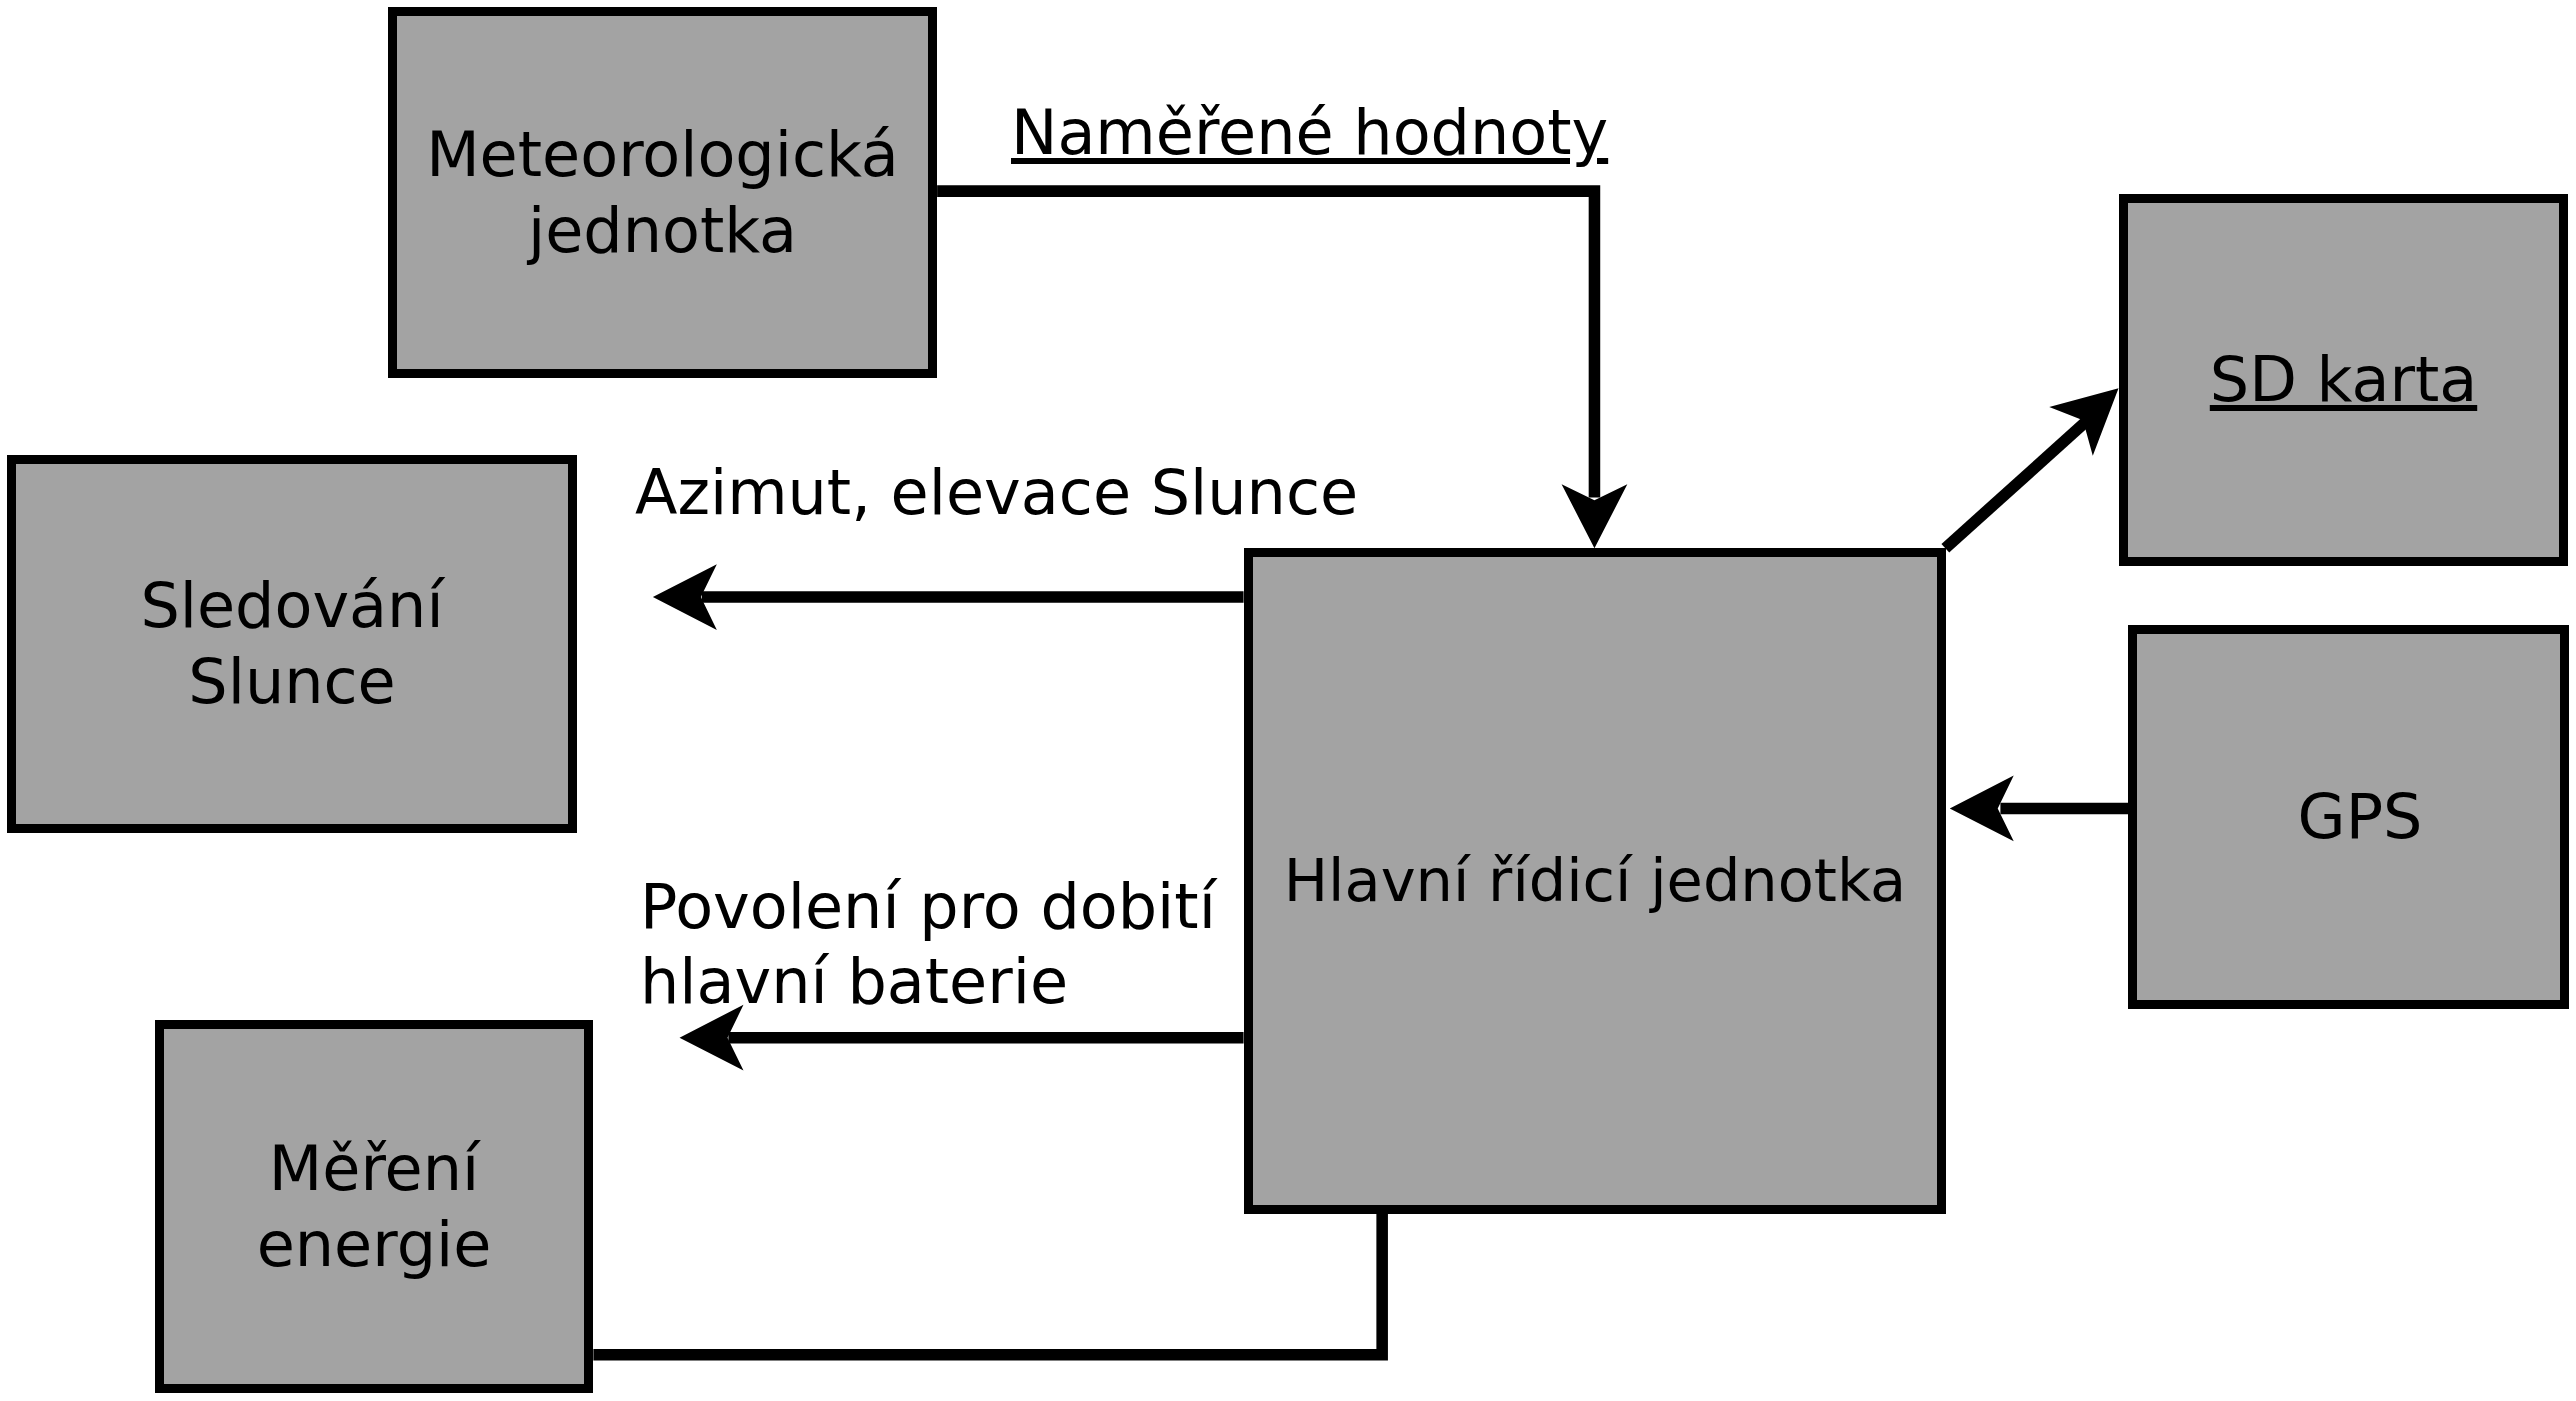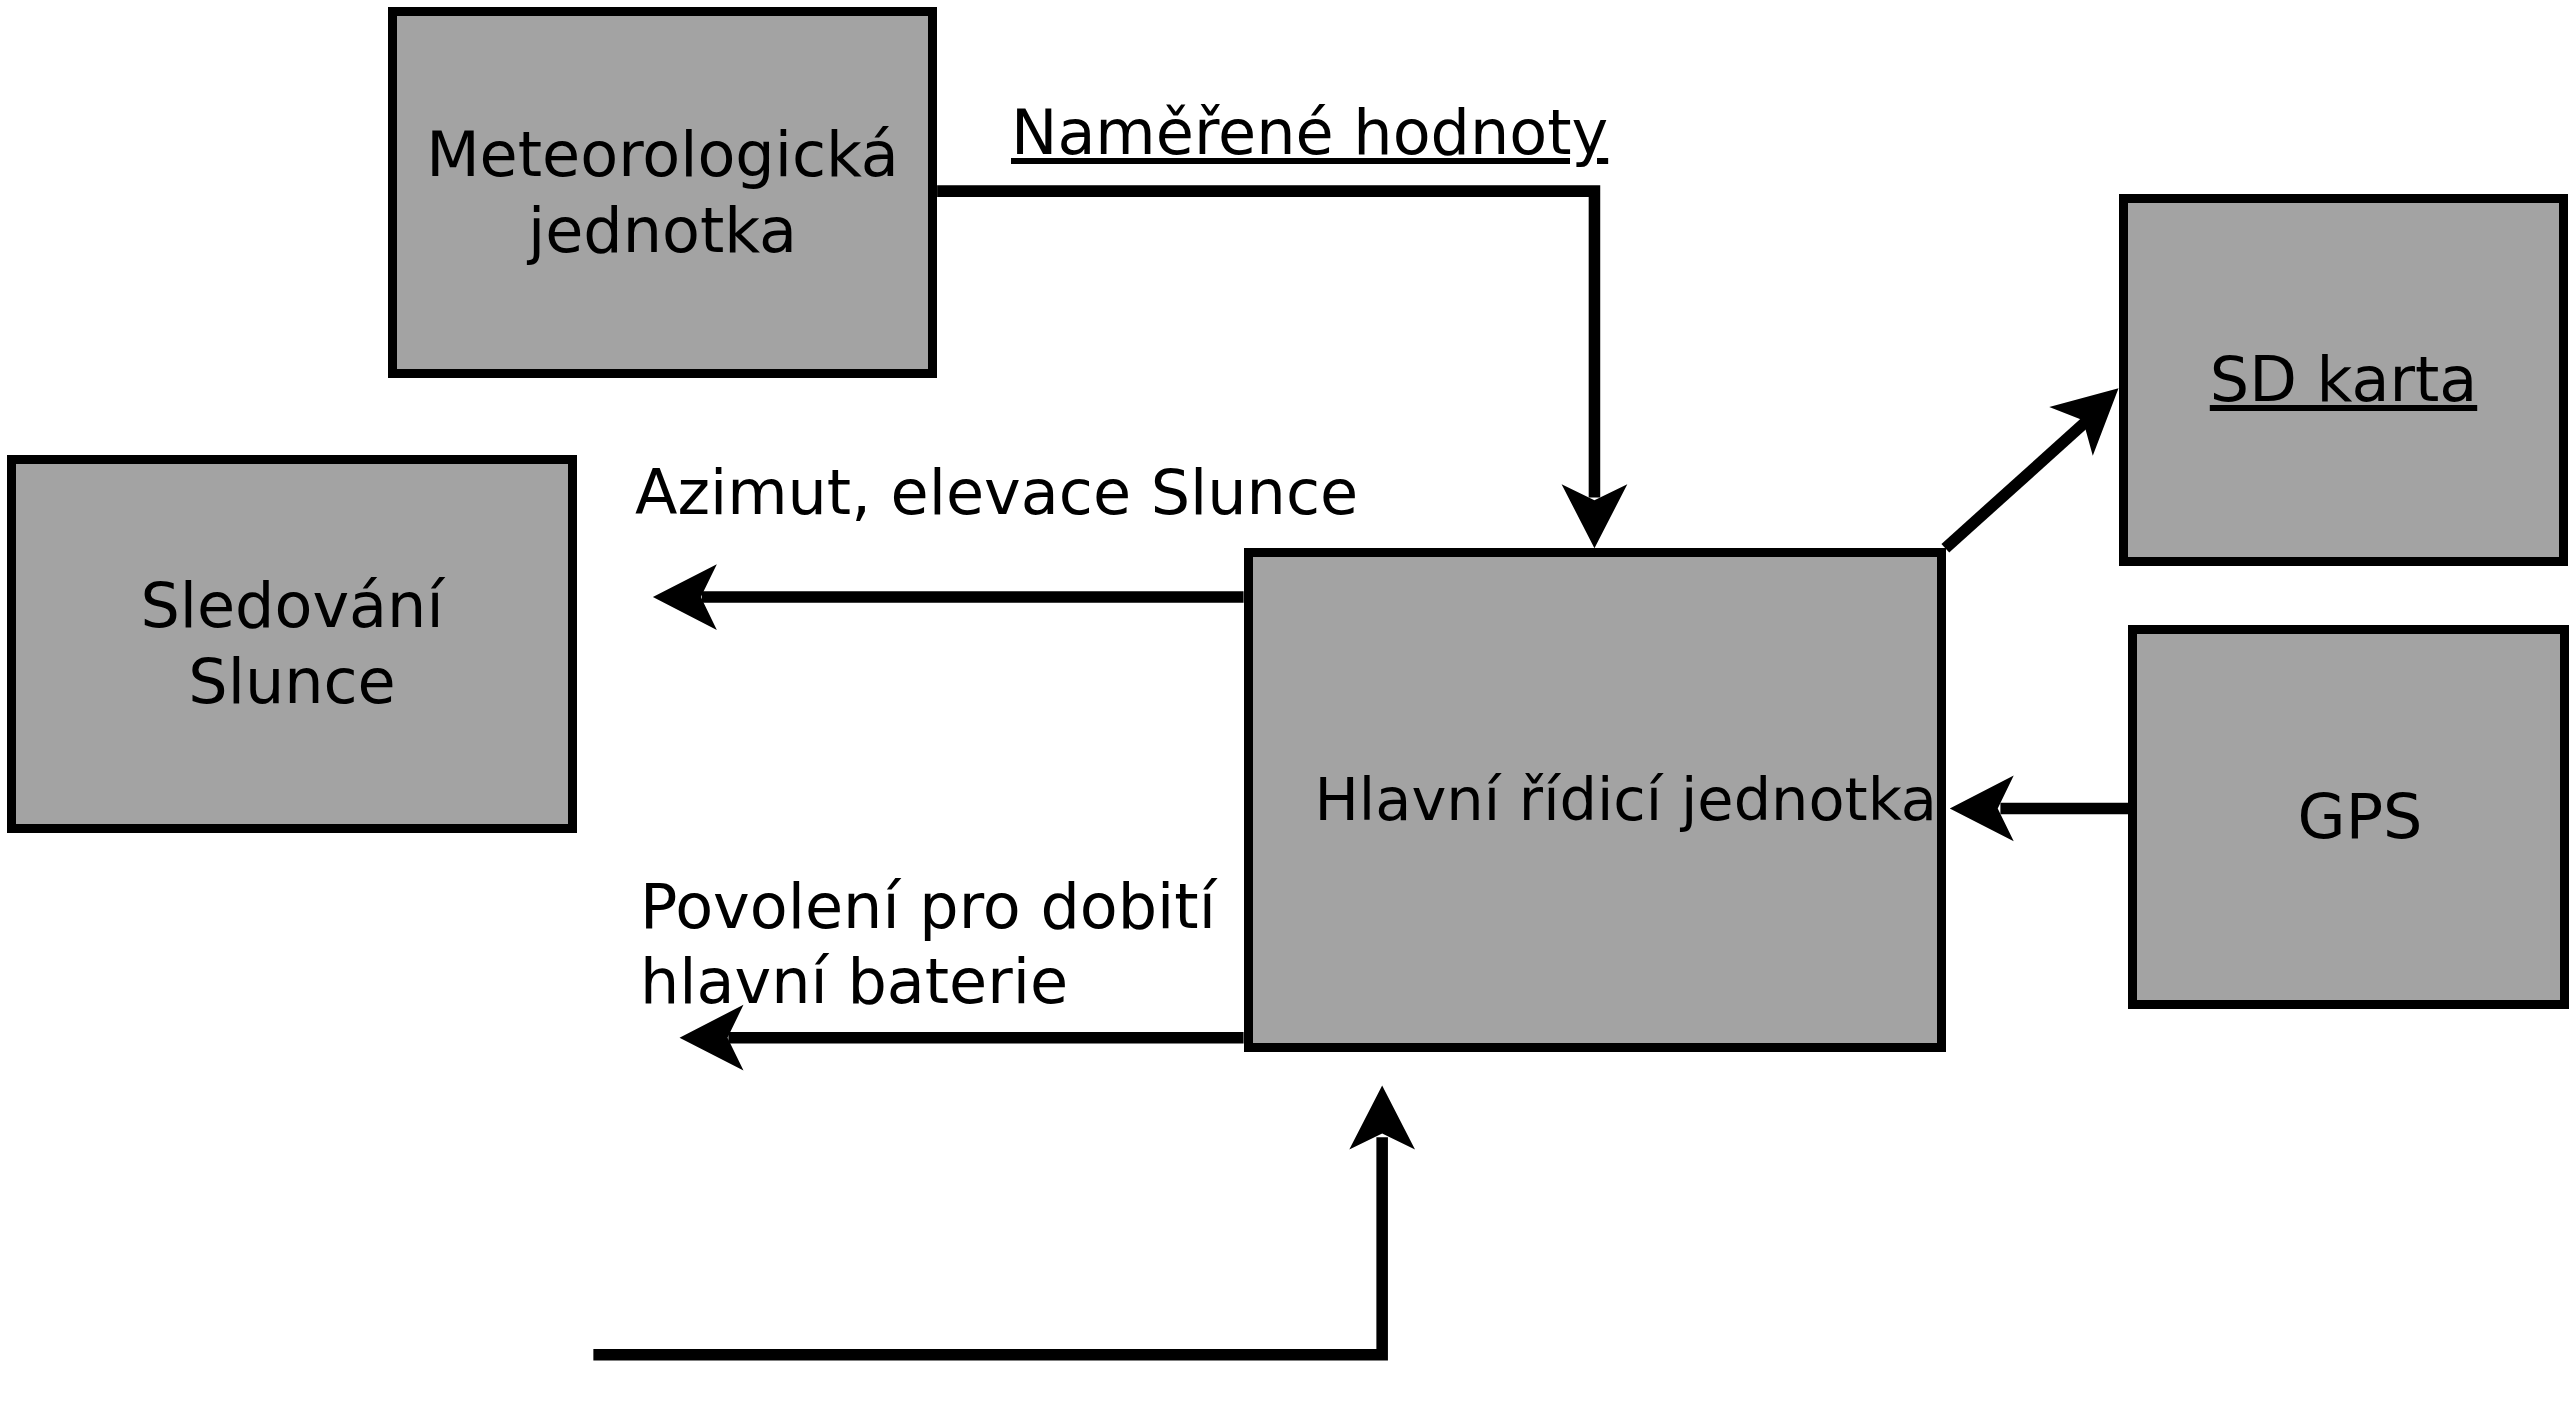--- a/index.html
+++ b/index.html
@@ -78,22 +78,26 @@
   <div class="node" id="node-meteo" style="left:388px; top:7px; width:549px; height:371px;">
     <span>Meteorologická
 jednotka</span>
   </div>
 
   <div class="node" id="node-sledovani" style="left:7px; top:455px; width:570px; height:378px;">
     <span>Sledování
 Slunce</span>
   </div>
 
+  <div class="node" id="node-mereni" style="left:155px; top:1020px; width:438px; height:373px;">
+    <span>Měření
+energie</span>
+  </div>
 
-  <div class="node" id="node-hlavni" style="left:1244px; top:548px; width:702px; height:504px;justify-content:flex-end;">
+  <div class="node" id="node-hlavni" style="left:1244px; top:548px; width:702px; height:666px;">
     <span>Hlavní řídicí jednotka</span>
   </div>
 
   <div class="node" id="node-sdkarta" style="left:2119px; top:194px; width:449px; height:372px;text-decoration:underline;">
     <span>SD karta</span>
   </div>
 
   <div class="node" id="node-gps" style="left:2128px; top:625px; width:441px; height:384px;padding-left:23px;">
     <span>GPS</span>
   </div>

